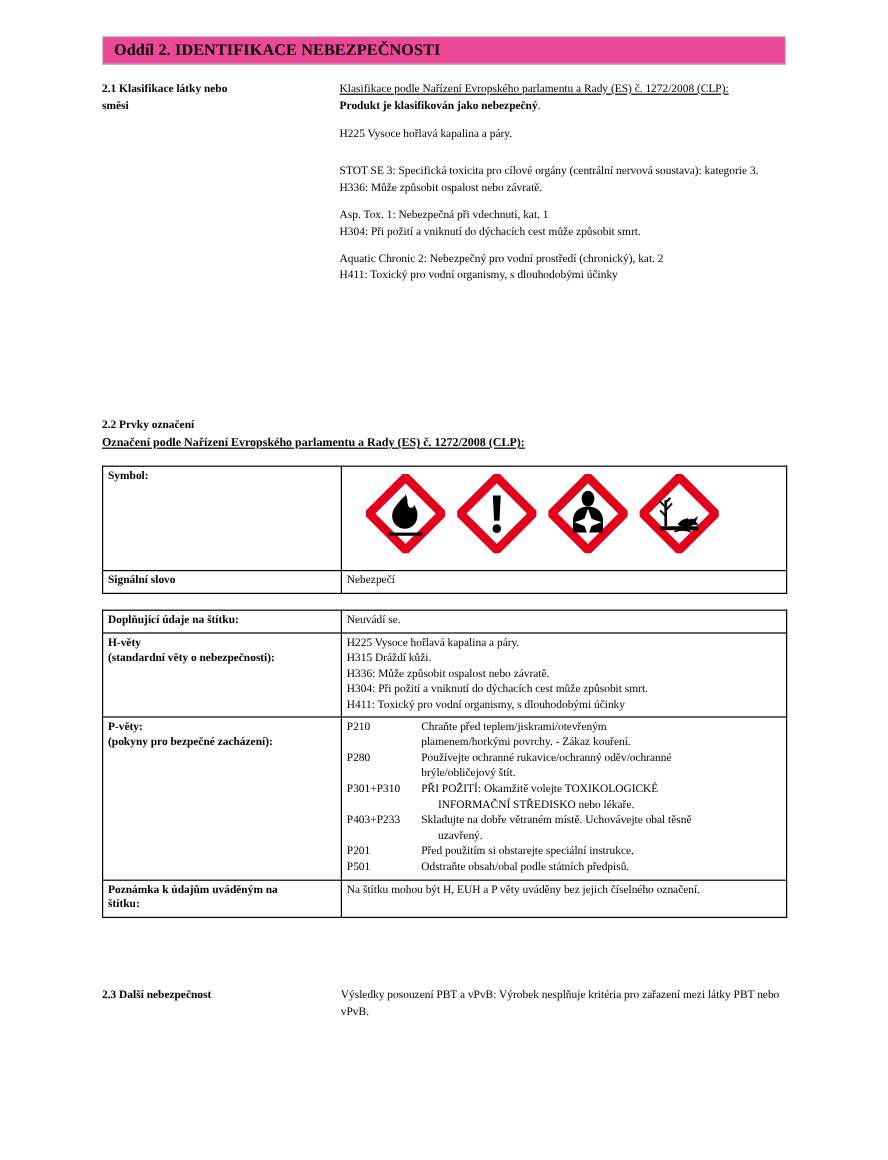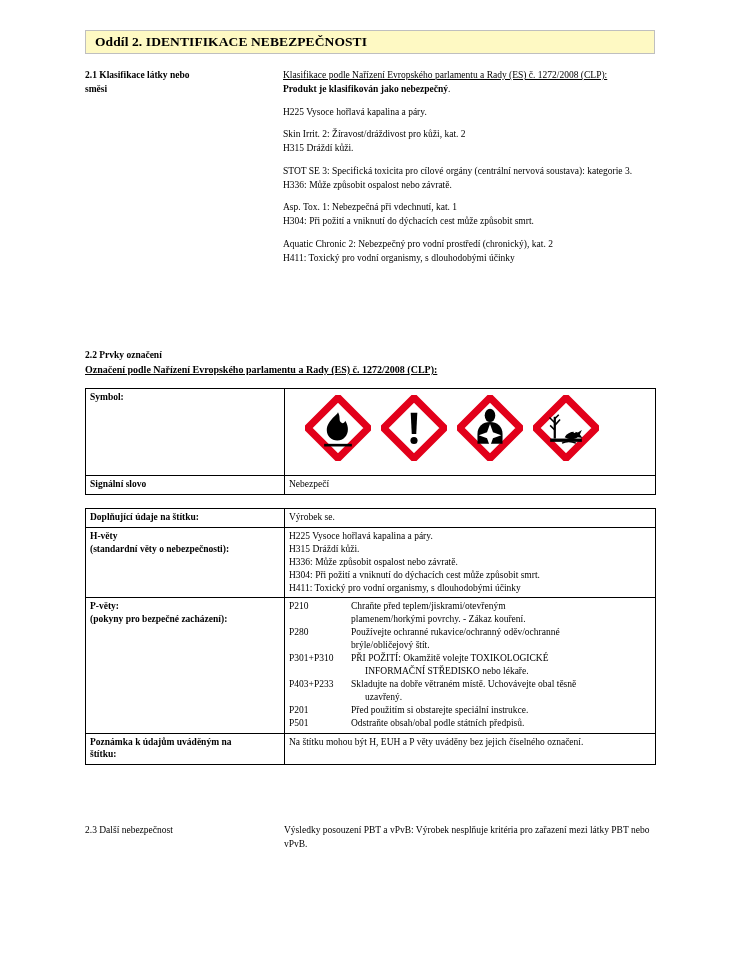--- a/index.html
+++ b/index.html
@@ -22,21 +22,21 @@
     height: 967px;
   }
 
   
   .section-header {
     position: absolute;
     left: 85px;
     top: 30px;
     width: 570px;
     height: 24px;
-    background: #fef9c3;
+    background: #ec4899;
     border: 1px solid #bfbfbf;
     box-sizing: border-box;
     display: flex;
     align-items: center;
     padding-left: 9px;
   }
   .section-header-title {
     font-size: 13.5px;
     font-weight: bold;
     letter-spacing: 0.1px;
@@ -157,21 +157,21 @@
     position: absolute;
     left: 85px;
     top: 824px;
     width: 572px;
     display: flex;
   }
   #block-23 .label {
     width: 199px;
     flex: 0 0 199px;
     font-size: 9.5px;
-    font-weight: normal;
+    font-weight: bold;
     line-height: 1.45;
   }
   #block-23 .body {
     flex: 1 1 auto;
     font-size: 9.5px;
     line-height: 1.45;
     width: 360px;
   }
 </style>
 </head>
@@ -193,24 +193,20 @@
       <div>
         <span class="b">Produkt je klasifikován jako nebezpečný</span><span>.</span>
       </div>
 
       <div class="gap"></div>
       <div>
         <div>H225 Vysoce hořlavá kapalina a páry.</div>
       </div>
 
       <div class="gap"></div>
-      <div>
-        <div>Skin Irrit. 2: Žíravost/dráždivost pro kůži, kat. 2</div>
-        <div>H315 Dráždí kůži.</div>
-      </div>
 
       <div class="gap"></div>
       <div>
         <div>STOT SE 3: Specifická toxicita pro cílové orgány (centrální nervová soustava): kategorie 3.</div>
         <div>H336: Může způsobit ospalost nebo závratě.</div>
       </div>
 
       <div class="gap"></div>
       <div>
         <div>Asp. Tox. 1: Nebezpečná při vdechnutí, kat. 1</div>
@@ -290,21 +286,21 @@
 
   <table class="sds" id="table-label">
     <colgroup>
         <col class="col-key">
         <col class="col-val">
       </colgroup>
     <tbody>
 
       <tr>
         <td class="k">Doplňující údaje na štítku:</td>
-        <td>Výrobek se.</td>
+        <td>Neuvádí se.</td>
       </tr>
 
 
       <tr>
         <td class="k">
           <span>H-věty</span><br>
           <span>(standardní věty o nebezpečnosti):</span>
         </td>
         <td>
           <div>H225 Vysoce hořlavá kapalina a páry.</div>

